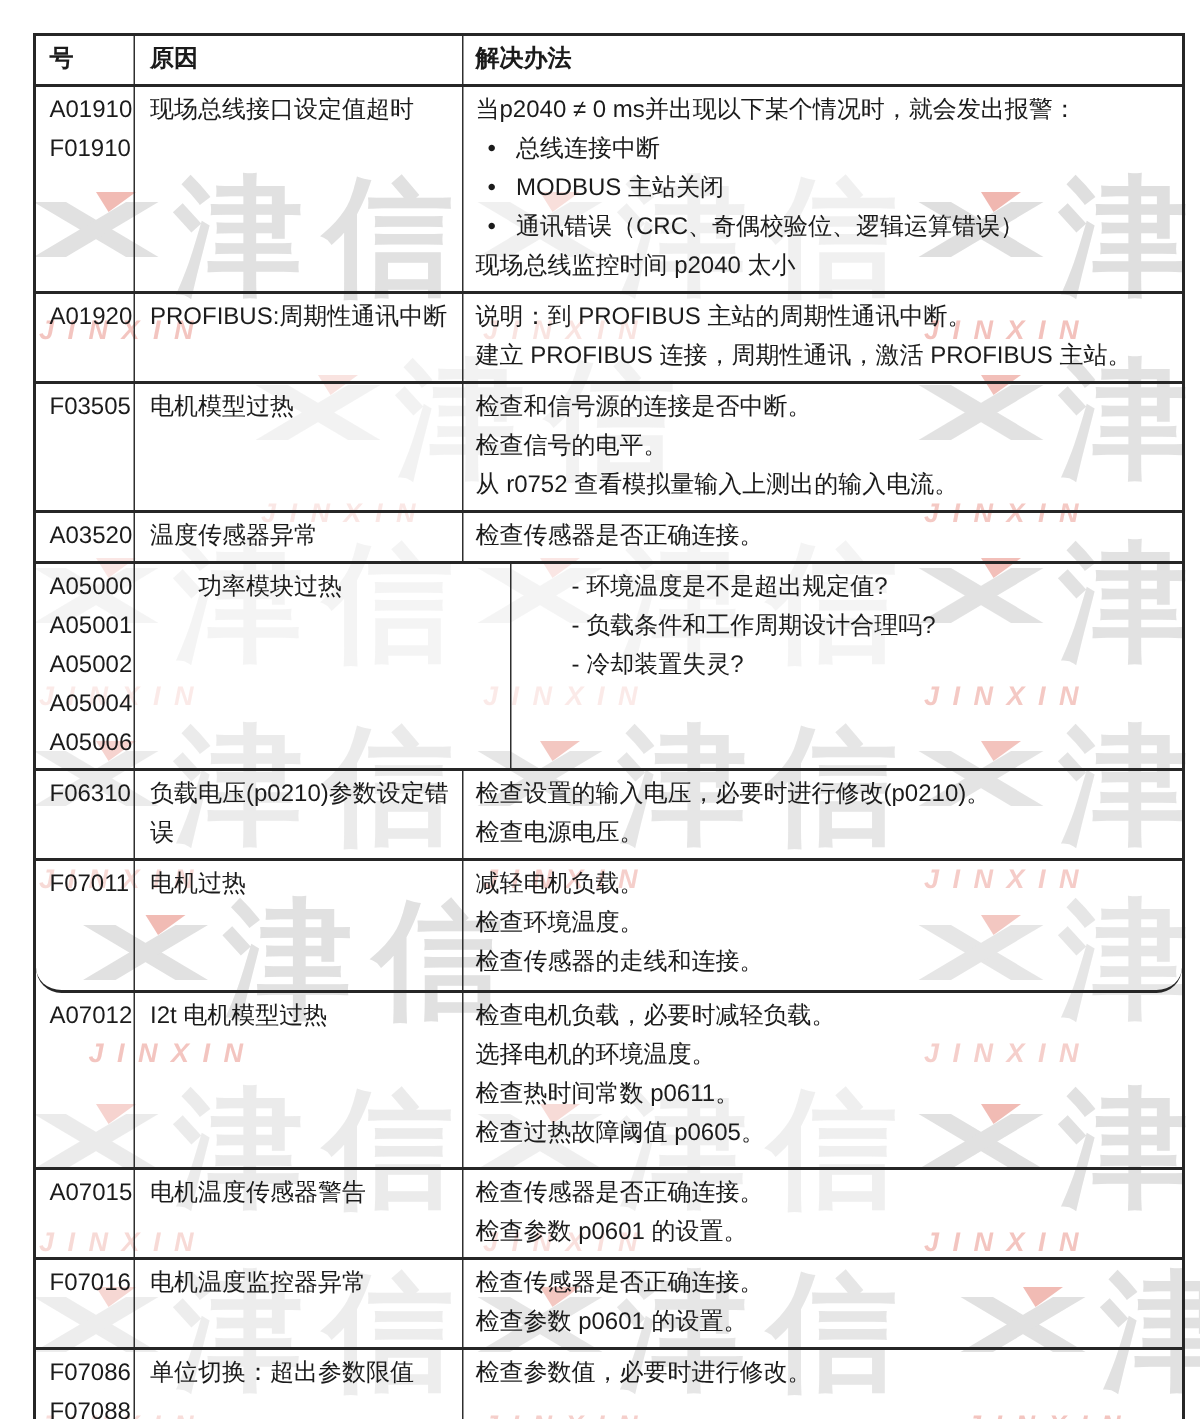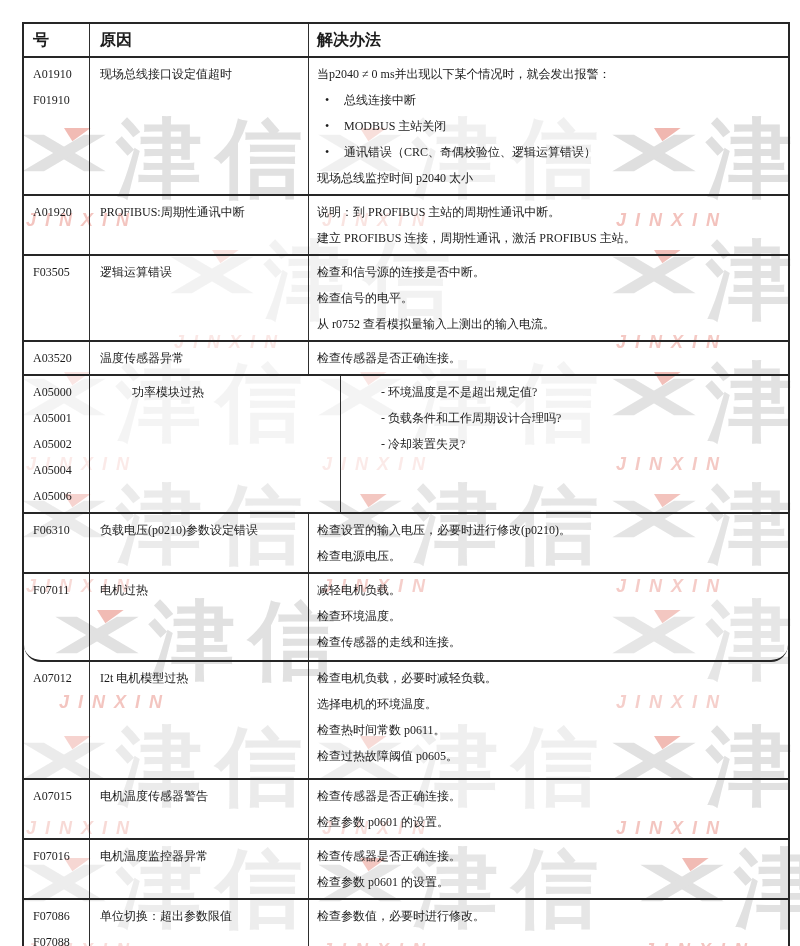--- a/index.html
+++ b/index.html
@@ -29,21 +29,21 @@
   .ftable {
     position:absolute; left:22px; top:22px; width:768px; z-index:1;
     border:2px solid #262626; border-bottom:none;
     background:transparent;
   }
   .row { display:flex; border-bottom:2px solid #262626; }
   .cell { padding:3px 8px 3px 9px; }
   .c0 { width:66px;  border-right:1.5px solid #2e2e2e; flex:none; }
   .c1 { width:219px; border-right:1.5px solid #2e2e2e; flex:none; padding-left:10px; }
   .c2 { flex:1; padding-left:8px; }
-  .line { line-height:26px; font-size:12px;font-family:Liberation Serif, serif; }
+  .line { line-height:26px; font-size:16px; }
   .header { min-height:32px; }
   .header .cell { font-weight:bold; font-size:16px; line-height:26px; }
   .bullet-item { padding-left:27px; position:relative; }
   .bdot { position:absolute; left:8px; top:0; }
 </style>
 </head>
 <body>
 
 <div class="page">
 
@@ -292,21 +292,21 @@
           <div class="cell c2">
             <div class="line">说明：到 PROFIBUS 主站的周期性通讯中断。</div>
             <div class="line">建立 PROFIBUS 连接，周期性通讯，激活 PROFIBUS 主站。</div>
           </div>
         </div>
         <div class="row" style="min-height: 84px;">
           <div class="cell c0">
             <div class="line">F03505</div>
           </div>
           <div class="cell c1">
-            <div class="line">逻辑运算错误</div>
+            <div class="line">电机模型过热</div>
           </div>
           <div class="cell c2">
             <div class="line">检查和信号源的连接是否中断。</div>
             <div class="line">检查信号的电平。</div>
             <div class="line">从 r0752 查看模拟量输入上测出的输入电流。</div>
           </div>
         </div>
         <div class="row" style="min-height: 28px;">
           <div class="cell c0">
             <div class="line">A03520</div>

